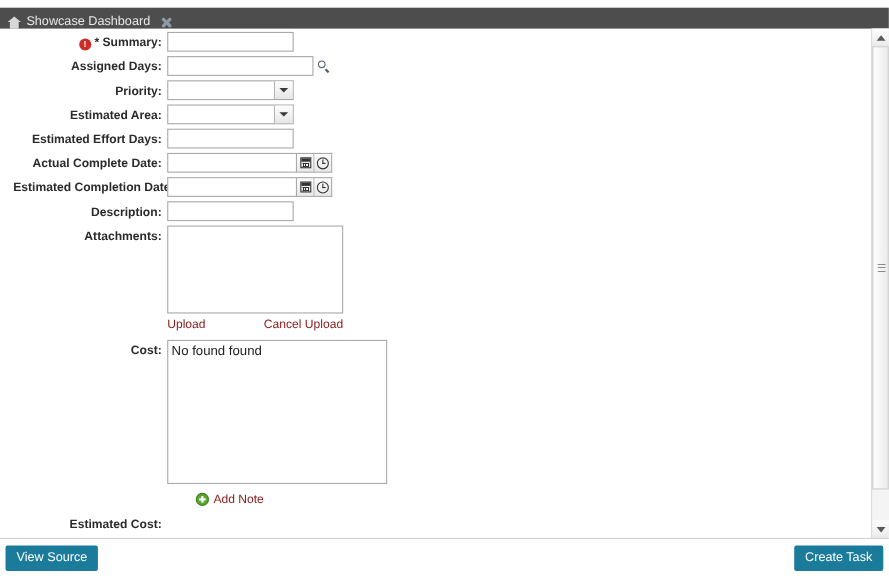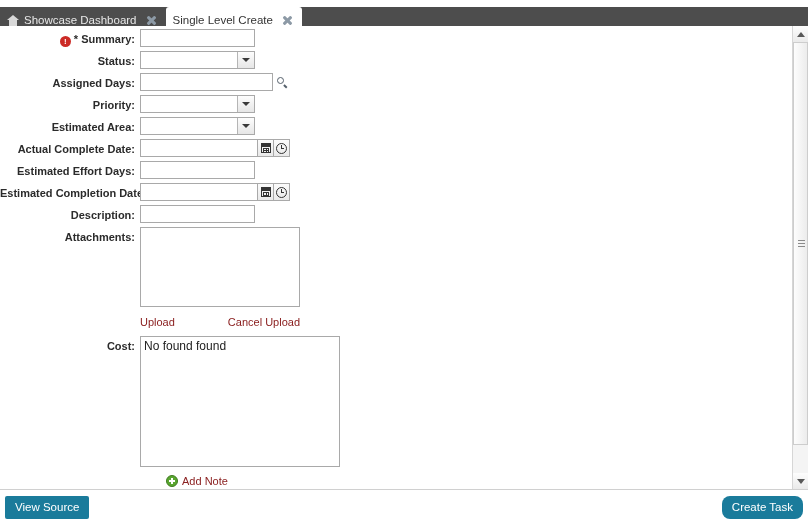--- a/index.html
+++ b/index.html
@@ -100,21 +100,21 @@
   .content {
     position: absolute;
     top: 26px; left: 0;
     width: 808px;
     height: 463px;
     background: #ffffff;
     overflow: hidden;
   }
   .form {
     position: absolute;
-    top: 0; left: 0;
+    top: 0; left: 12px;
     width: 780px;
     padding-top: 3px;
   }
   .row {
     display: flex;
     align-items: flex-start;
     margin-bottom: 2px;
   }
   .lbl {
     width: 140px;
@@ -293,21 +293,21 @@
     width: 160px;
     height: 80px;
     border: 1px solid #a9a9a9;
     background: #ffffff;
     box-sizing: border-box;
   }
   .attach-links {
     width: 160px;
     display: flex;
     justify-content: space-between;
-    margin-top: 9px;
+    margin-top: 4px;
   }
   .lnk {
     color: #8b2020;
     font-size: 11px;
     text-decoration: none;
     cursor: pointer;
     line-height: 13px;
   }
 
   
@@ -439,120 +439,105 @@
     color: #ffffff;
     font-size: 11.5px;
     border: none;
     border-radius: 2px;
     padding: 0 10px;
     cursor: pointer;
     font-family: "Liberation Sans", sans-serif;
     line-height: 23px;
   }
   .btn-left  { left: 5px; }
-  .btn-right { right: 5px; border-radius: 8px; }
+  .btn-right { right: 5px; }
 </style>
 </head>
 <body>
 
 <div id="app">
 
   <div class="tabbar">
     <div class="tab inactive">
       <span class="home-icon"></span>
       <span class="tab-label">Showcase Dashboard</span>
       <span class="tab-close"></span>
     </div>
-    <div class="tab active">
-      <span class="tab-label">Single Level Create</span>
-      <span class="tab-close"></span>
-    </div>
   </div>
 
   <div class="content">
     <div class="form">
 
       <div class="row">
         <div class="lbl">
           <span class="req-icon">!</span><span>* Summary:</span>
         </div>
         <div class="fieldwrap">
           <input class="txt w-summary" type="text" value="" style="">
         </div>
       </div>
 
-      <div class="row">
-        <div class="lbl">Status:</div>
+
+      <div class="row">
+        <div class="lbl">Assigned Days:</div>
+        <div class="fieldwrap">
+          <input class="txt w-user" type="text" value="" style="">
+          <span class="search-btn">
+              <span class="mag"></span>
+            </span>
+        </div>
+      </div>
+
+      <div class="row">
+        <div class="lbl">Priority:</div>
         <div class="fieldwrap">
           <div class="selectbox">
             <div class="sel-val"></div>
             <div class="sel-arrow">
                 <i></i>
               </div>
           </div>
         </div>
       </div>
 
       <div class="row">
-        <div class="lbl">Assigned Days:</div>
-        <div class="fieldwrap">
-          <input class="txt w-user" type="text" value="" style="">
-          <span class="search-btn">
-              <span class="mag"></span>
-            </span>
-        </div>
-      </div>
-
-      <div class="row">
-        <div class="lbl">Priority:</div>
+        <div class="lbl">Estimated Area:</div>
         <div class="fieldwrap">
           <div class="selectbox">
             <div class="sel-val"></div>
             <div class="sel-arrow">
                 <i></i>
               </div>
           </div>
         </div>
       </div>
 
       <div class="row">
-        <div class="lbl">Estimated Area:</div>
-        <div class="fieldwrap">
-          <div class="selectbox">
-            <div class="sel-val"></div>
-            <div class="sel-arrow">
-                <i></i>
-              </div>
-          </div>
+        <div class="lbl">Estimated Effort Days:</div>
+        <div class="fieldwrap">
+          <input class="txt w-effort" type="text" value="" style="">
         </div>
       </div>
 
       <div class="row">
         <div class="lbl">Actual Complete Date:</div>
         <div class="fieldwrap">
           <input class="txt w-date" type="text" value="" style="">
           <div class="datebtns">
             <div class="dbtn">
                 <span class="cal-ico"></span>
               </div>
             <div class="dbtn">
                 <span class="clk-ico"></span>
               </div>
           </div>
         </div>
       </div>
 
       <div class="row">
-        <div class="lbl">Estimated Effort Days:</div>
-        <div class="fieldwrap">
-          <input class="txt w-effort" type="text" value="" style="">
-        </div>
-      </div>
-
-      <div class="row">
         <div class="lbl">Estimated Completion Date:</div>
         <div class="fieldwrap">
           <input class="txt w-date" type="text" value="" style="">
           <div class="datebtns">
             <div class="dbtn">
                 <span class="cal-ico"></span>
               </div>
             <div class="dbtn">
                 <span class="clk-ico"></span>
               </div>

